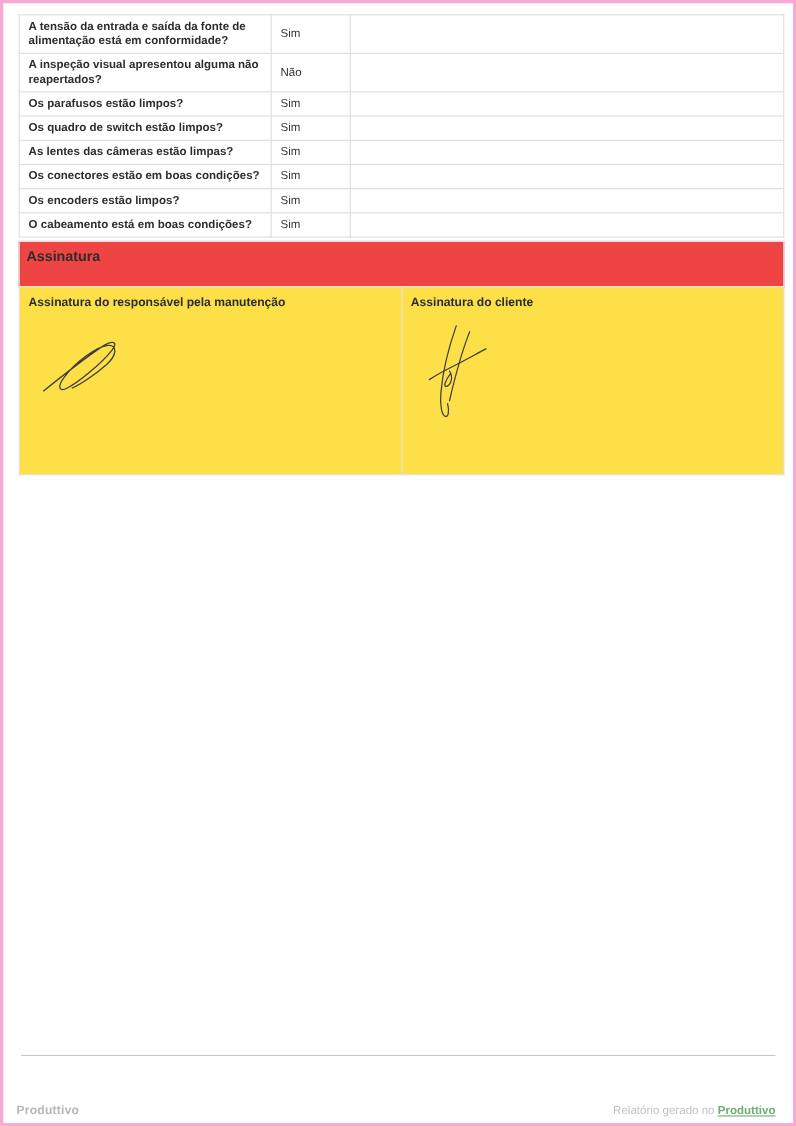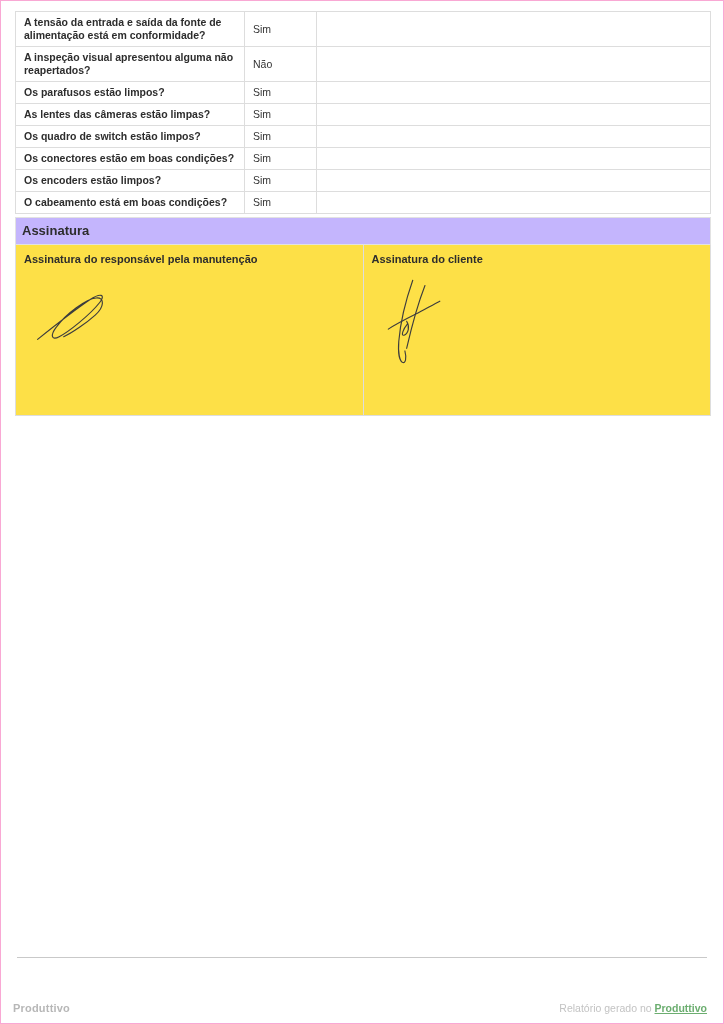--- a/index.html
+++ b/index.html
@@ -3,21 +3,21 @@
 <meta charset="utf-8">
 <style>
   * { margin:0; padding:0; box-sizing:border-box; }
   html,body { background:#ffffff; }
   body { font-family:"Liberation Sans", sans-serif; }
 
   .page {
     position:relative;
     width:724px; height:1024px;
     background:#fff;
-    border:1px solid #f9a8d4;
+    border:3px solid #f9a8d4;
     overflow:hidden;
   }
 
   .content { position:absolute; left:14px; top:10px; width:696px; }
 
   table.checklist {
     width:100%;
     border-collapse:collapse;
     table-layout:fixed;
   }
@@ -30,23 +30,23 @@
     vertical-align:middle;
     padding:4px 8px;
   }
   table.checklist td.q { width:229px; font-weight:bold; }
   table.checklist td.a { width:72px; font-weight:normal; color:#333; }
   table.checklist td.e { }
   table.checklist tr { height:22px; }
 
   .sig-header {
     margin-top:3px;
-    background:#c4b5fd;
+    background:#ef4444;
     border:1px solid #e2e2e2;
-    height:28px;
+    height:42px;
     line-height:26px;
     padding-left:6px;
     font-size:13px;
     font-weight:bold;
     color:#2d2d2d;
   }
 
   table.sig-table {
     width:100%;
     border-collapse:collapse;
@@ -95,26 +95,26 @@
             <td class="q">A inspeção visual apresentou alguma não reapertados?</td>
             <td class="a">Não</td>
             <td class="e"></td>
           </tr>
           <tr>
             <td class="q">Os parafusos estão limpos?</td>
             <td class="a">Sim</td>
             <td class="e"></td>
           </tr>
           <tr>
-            <td class="q">As lentes das câmeras estão limpas?</td>
+            <td class="q">Os quadro de switch estão limpos?</td>
             <td class="a">Sim</td>
             <td class="e"></td>
           </tr>
           <tr>
-            <td class="q">Os quadro de switch estão limpos?</td>
+            <td class="q">As lentes das câmeras estão limpas?</td>
             <td class="a">Sim</td>
             <td class="e"></td>
           </tr>
           <tr>
             <td class="q">Os conectores estão em boas condições?</td>
             <td class="a">Sim</td>
             <td class="e"></td>
           </tr>
           <tr>
             <td class="q">Os encoders estão limpos?</td>

